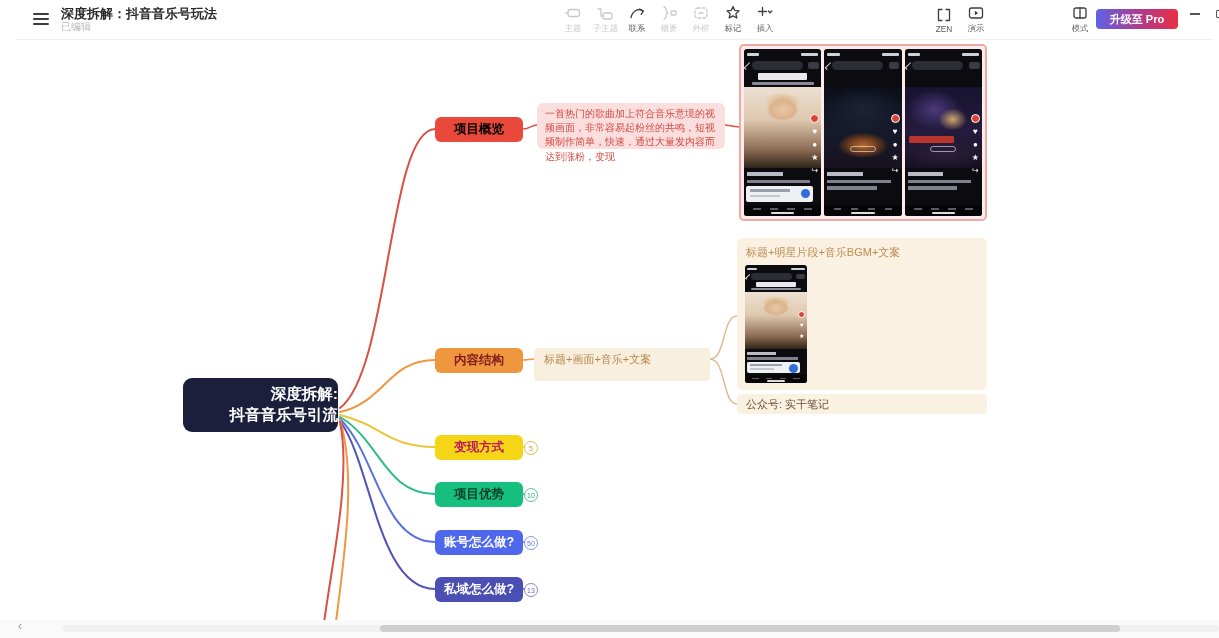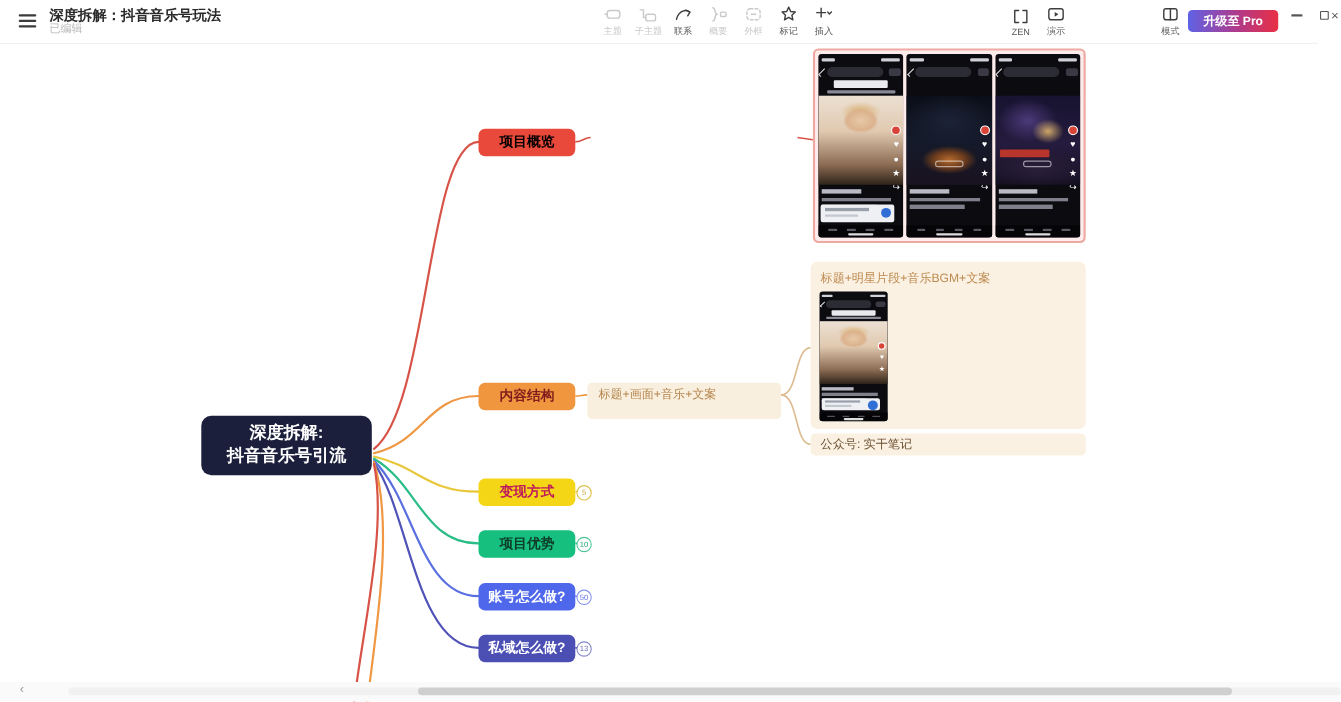--- a/index.html
+++ b/index.html
@@ -1,20 +1,20 @@
 <!DOCTYPE html>
 <html><head>
 <meta charset="utf-8">
 <style>
   * { margin:0; padding:0; box-sizing:border-box; }
   html,body { width:1219px; height:638px; font-family:"Liberation Sans","DejaVu Sans",sans-serif; }
   .app { position:relative; width:1219px; height:638px; background:#fff; overflow:hidden; }
 
   
-  .topbar { position:absolute; left:0; top:0; width:1198px; height:40px; background:#fff; border-bottom:1px solid #f0f0f0; z-index:50; }
+  .topbar { position:absolute; left:16px; top:0; width:1198px; height:40px; background:#fff; border-bottom:1px solid #f0f0f0; z-index:50; }
   .hamburger { position:absolute; left:17px; top:13px; width:16px; height:12px; display:flex; flex-direction:column; justify-content:space-between; cursor:pointer; }
   .hamburger i { display:block; height:2px; background:#3c3c3c; border-radius:1px; }
   .doc-title { position:absolute; left:45px; top:6px; }
   .doc-title .t { font-size:13px; font-weight:bold; color:#2a2a2a; line-height:15px; }
   .doc-title .s { font-size:10px; color:#b8b8b8; line-height:12px; }
 
   .tools { position:absolute; left:541px; top:4px; display:flex; }
   .titem { width:32px; height:32px; display:flex; flex-direction:column; align-items:center; justify-content:center; gap:1px; cursor:pointer; }
   .titem svg { width:16px; height:16px; stroke:#3e3e3e; fill:none; stroke-width:1.3; stroke-linecap:round; stroke-linejoin:round; }
   .titem .tlabel { font-size:9px; color:#5a5a5a; white-space:nowrap; transform:scale(.92); }
@@ -33,21 +33,21 @@
   .wmax i { display:block; width:8px; height:8px; border:1.2px solid #555; border-radius:1px; margin:0 auto; }
   .wclose span { font-size:12px; }
 
   
   .canvas { position:absolute; inset:0; }
   svg.links { position:absolute; left:0; top:0; width:1219px; height:638px; z-index:1; }
   .node { position:absolute; z-index:2; }
 
   .root-node { left:183px; top:378px; width:155px; height:54px; background:#1b1f3b; border-radius:9px;
                color:#fff; font-weight:bold; font-size:15.5px; display:flex; flex-direction:column;
-               align-items:center; justify-content:center; line-height:1.35; cursor:pointer; }
+               align-items:flex-end; justify-content:center; line-height:1.35; cursor:pointer; }
 
   .branch { width:88px; height:25px; border-radius:6px; font-size:12.5px; font-weight:bold;
             display:flex; align-items:center; justify-content:center; cursor:pointer; white-space:nowrap; }
   .b1 { left:435px; top:117px; background:#e9493a; color:#000000; }
   .b2 { left:435px; top:348px; background:#f0963f; color:#7f1d1d; }
   .b3 { left:435px; top:435px; background:#f5d616; color:#be185d; }
   .b4 { left:435px; top:482px; background:#16bf7e; color:#0e3d27; }
   .b5 { left:435px; top:530px; background:#4f67ea; color:#fff; }
   .b6 { left:435px; top:577px; background:#4b4fb3; color:#fff; }
 
@@ -154,20 +154,23 @@
     </svg>
 
     <div class="node root-node">
       <span>深度拆解:</span>
       <span>抖音音乐号引流</span>
     </div>
 
     <div class="node branch b1">
       <span>项目概览</span>
     </div>
+    <div class="node note-pink">
+      <span>一首热门的歌曲加上符合音乐意境的视频画面，非常容易起粉丝的共鸣，短视频制作简单，快速，通过大量发内容而达到涨粉，变现</span>
+    </div>
     <div class="node shot-frame">
       <div class="phone p1">
         <div class="bar ph-st-l"></div>
           <div class="bar ph-st-r"></div>
         <div class="ph-back"></div>
           <div class="ph-pillbar"></div>
           <div class="ph-srch"></div>
         <div class="ph-head"></div>
           <div class="ph-sub"></div>
         <div class="ph-media"></div>

